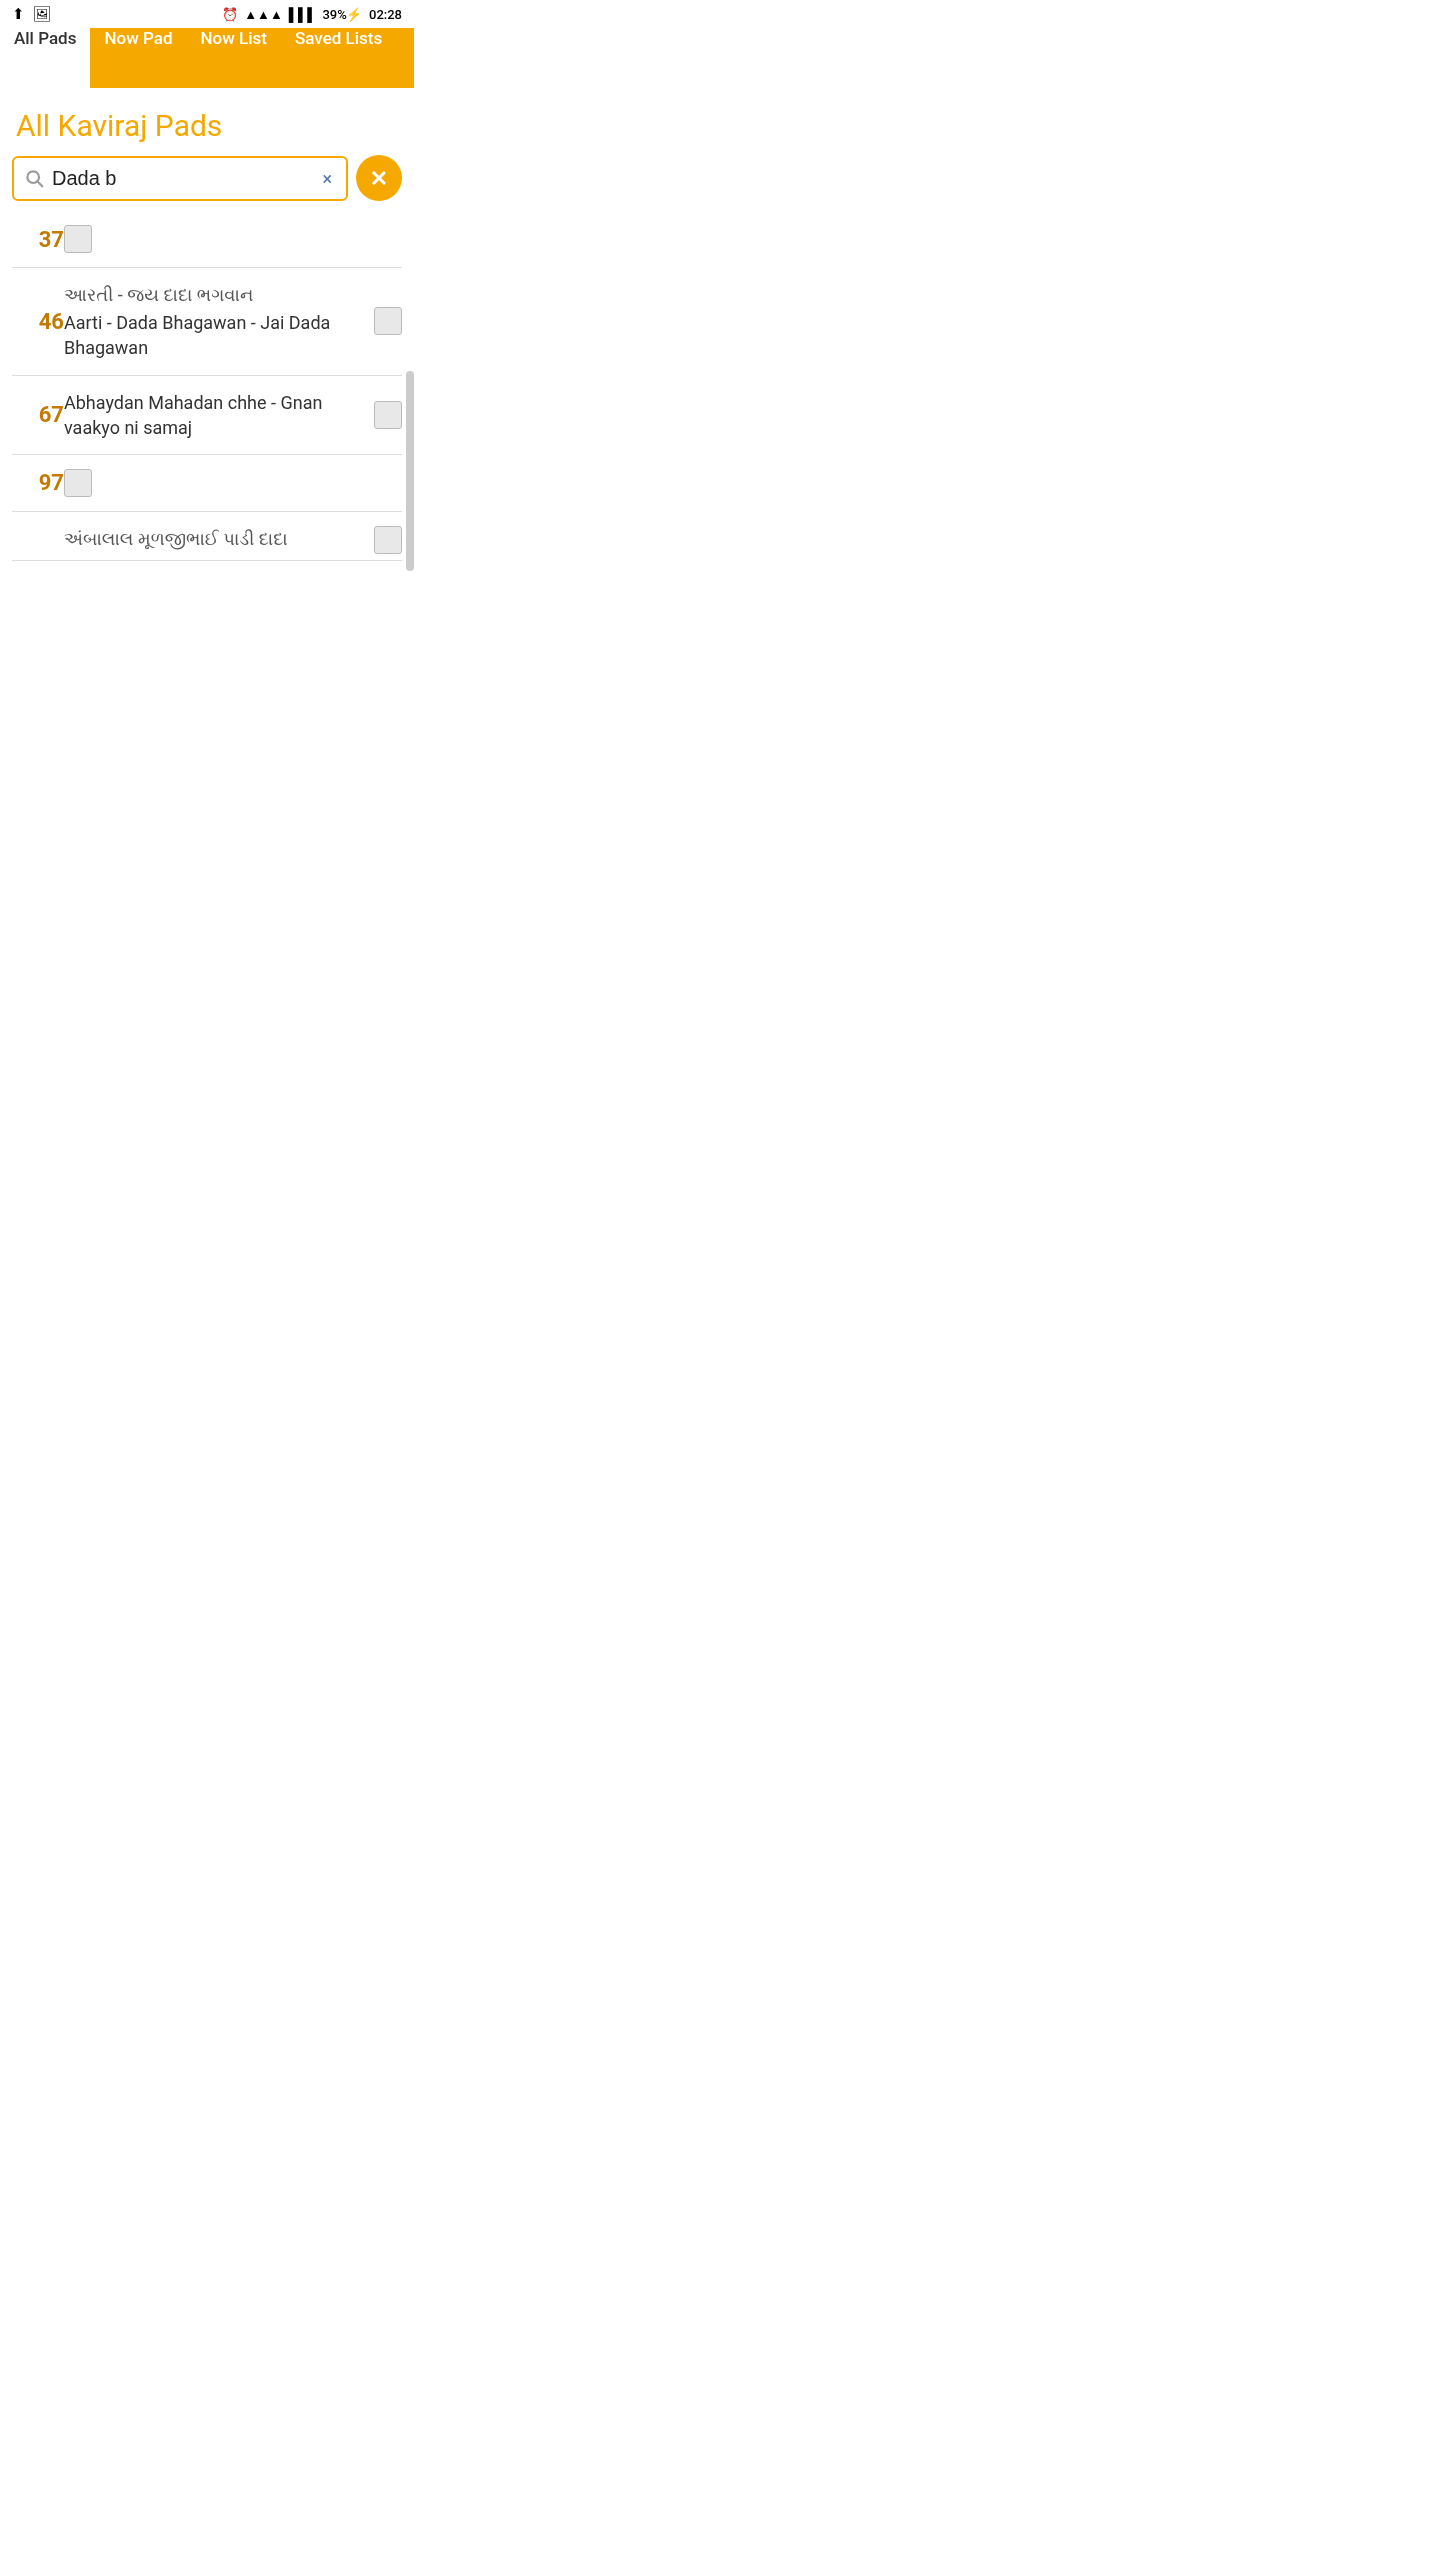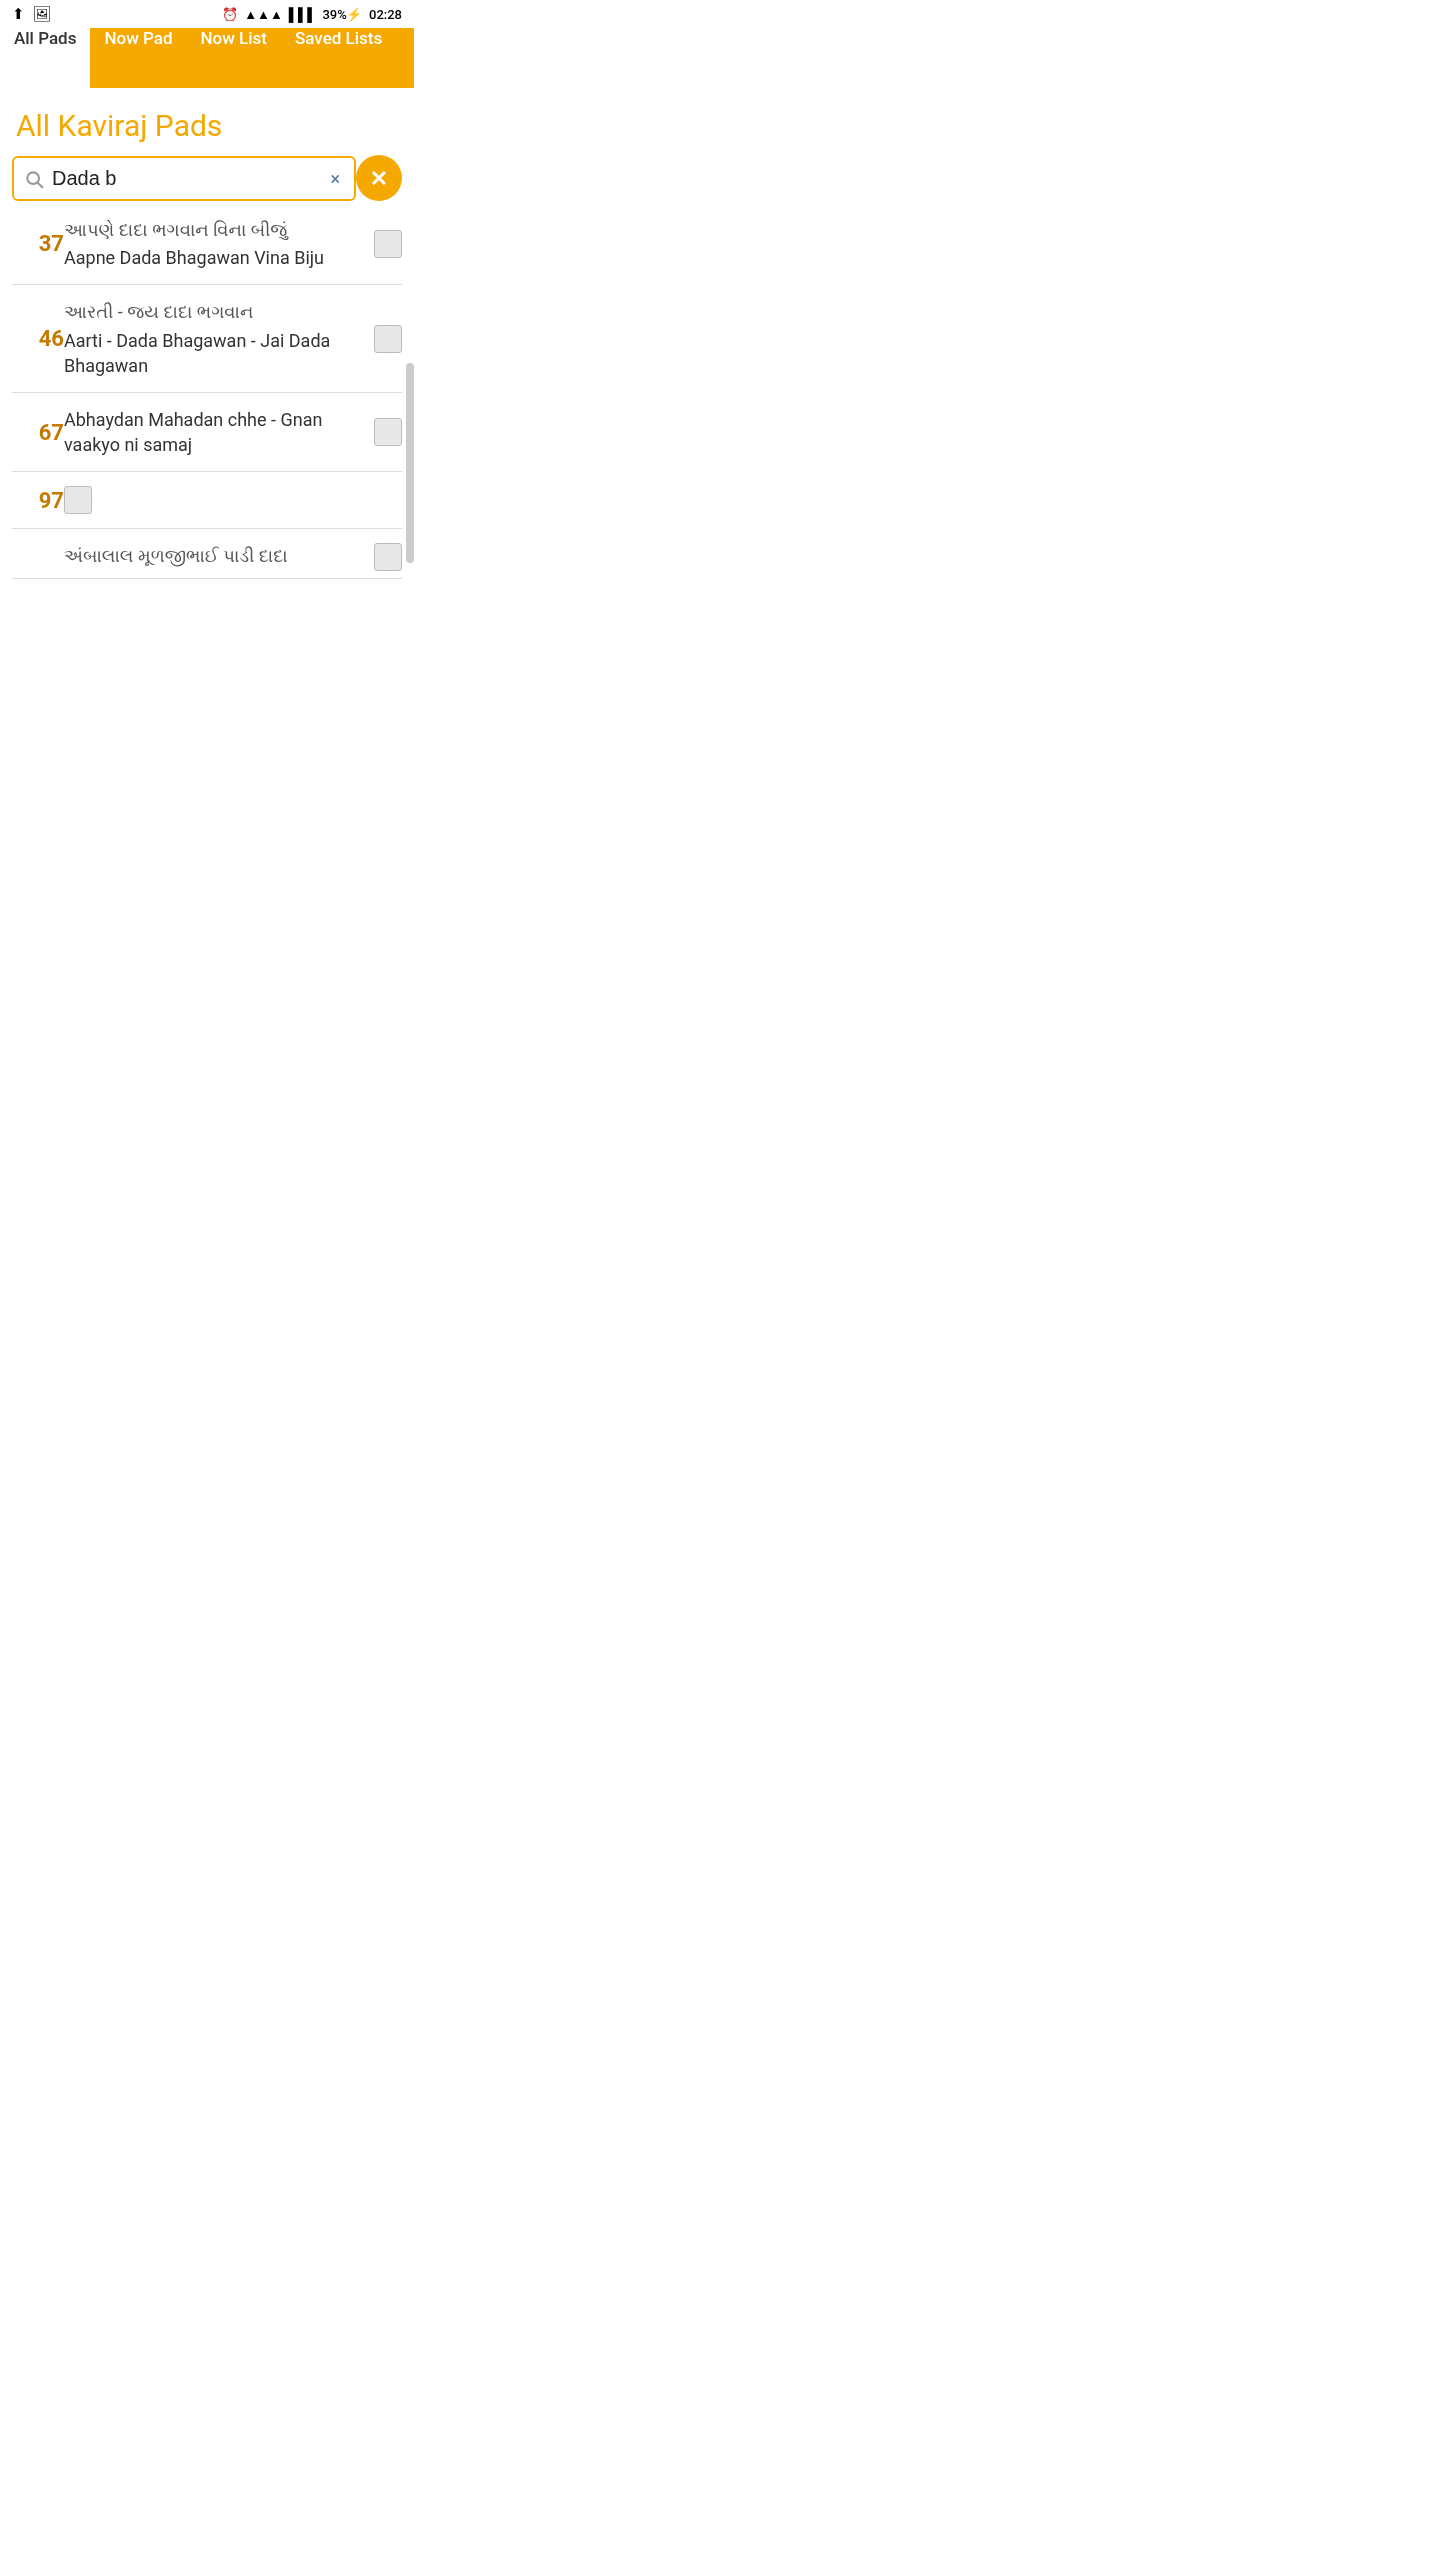--- a/index.html
+++ b/index.html
@@ -71,22 +71,23 @@
       color: #F5A800;
       font-size: 30px;
       font-weight: normal;
       padding: 20px 16px 12px 16px;
     }
 
     
     .search-container {
       padding: 0 12px;
       display: flex;
-      align-items: flex-end;
-      margin-bottom: 2px;
+      align-items: center;
+      gap: 8px;
+      margin-bottom: 10px;
     }
 
     .search-box {
       flex: 1;
       display: flex;
       align-items: center;
       border: 2px solid #F5A800;
       border-radius: 6px;
       padding: 8px 10px;
       background: #fff;
@@ -244,24 +245,20 @@
   <div class="cancel-btn">
     <span>✕</span>
   </div>
 </div>
 
 <div class="list-wrapper">
   <div class="list-container">
 
     <div class="list-item">
       <div class="item-number">37</div>
-      <div class="item-content">
-        <div class="item-title-gujarati">આપણે દાદા ભગવાન વિના બીજું</div>
-        <div class="item-title-english">Aapne Dada Bhagawan Vina Biju</div>
-      </div>
       <div class="item-checkbox"></div>
     </div>
 
     <div class="list-item">
       <div class="item-number">46</div>
       <div class="item-content">
         <div class="item-title-gujarati">આરતી - જય દાદા ભગવાન</div>
         <div class="item-title-english">Aarti - Dada Bhagawan - Jai Dada Bhagawan</div>
       </div>
       <div class="item-checkbox"></div>

